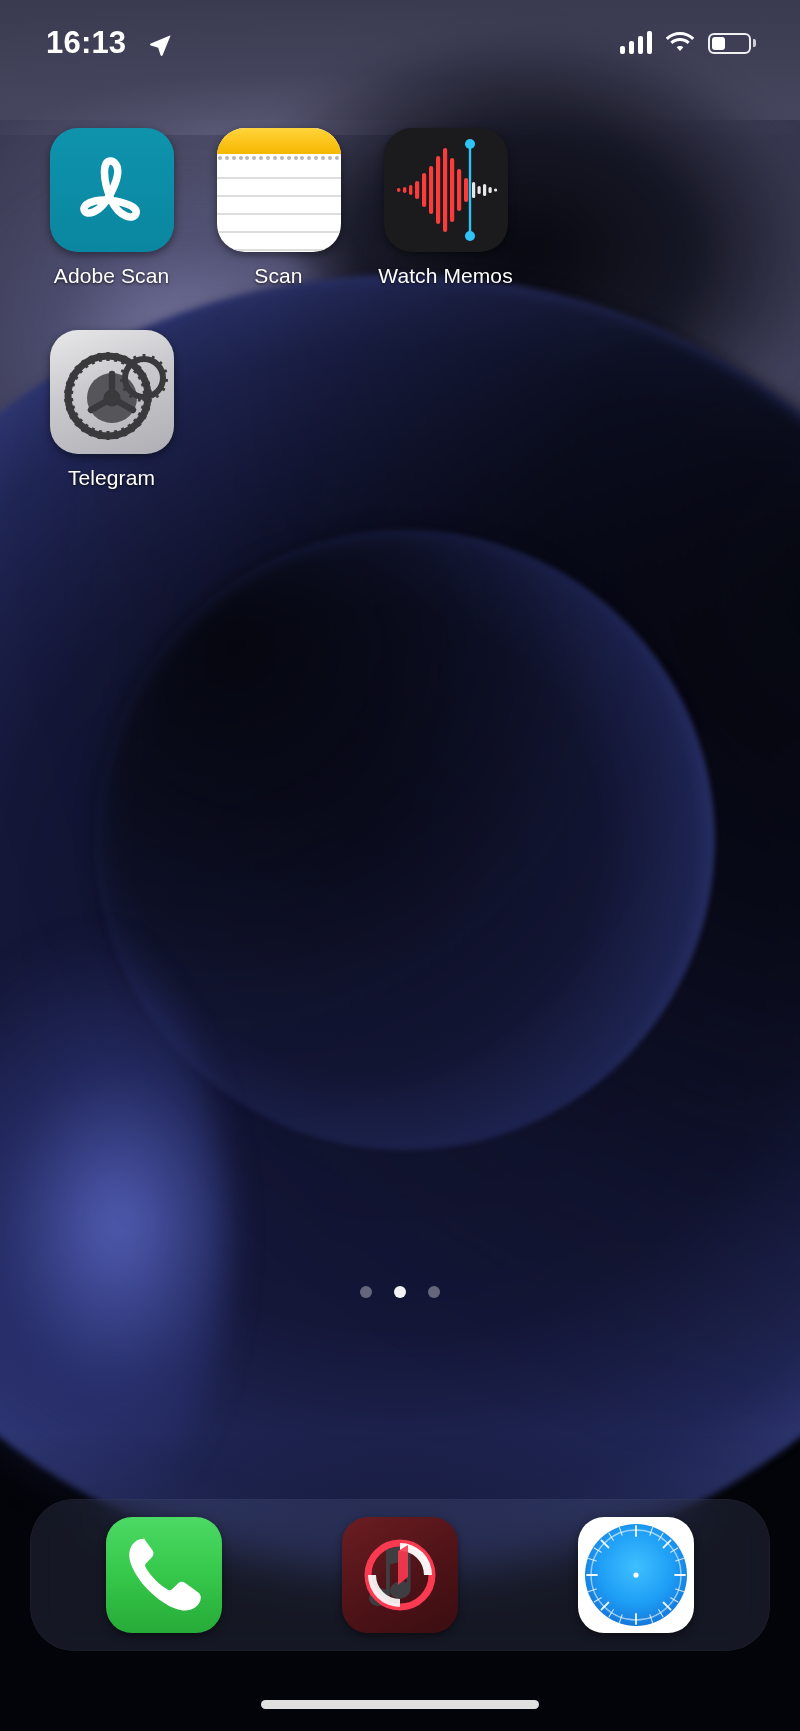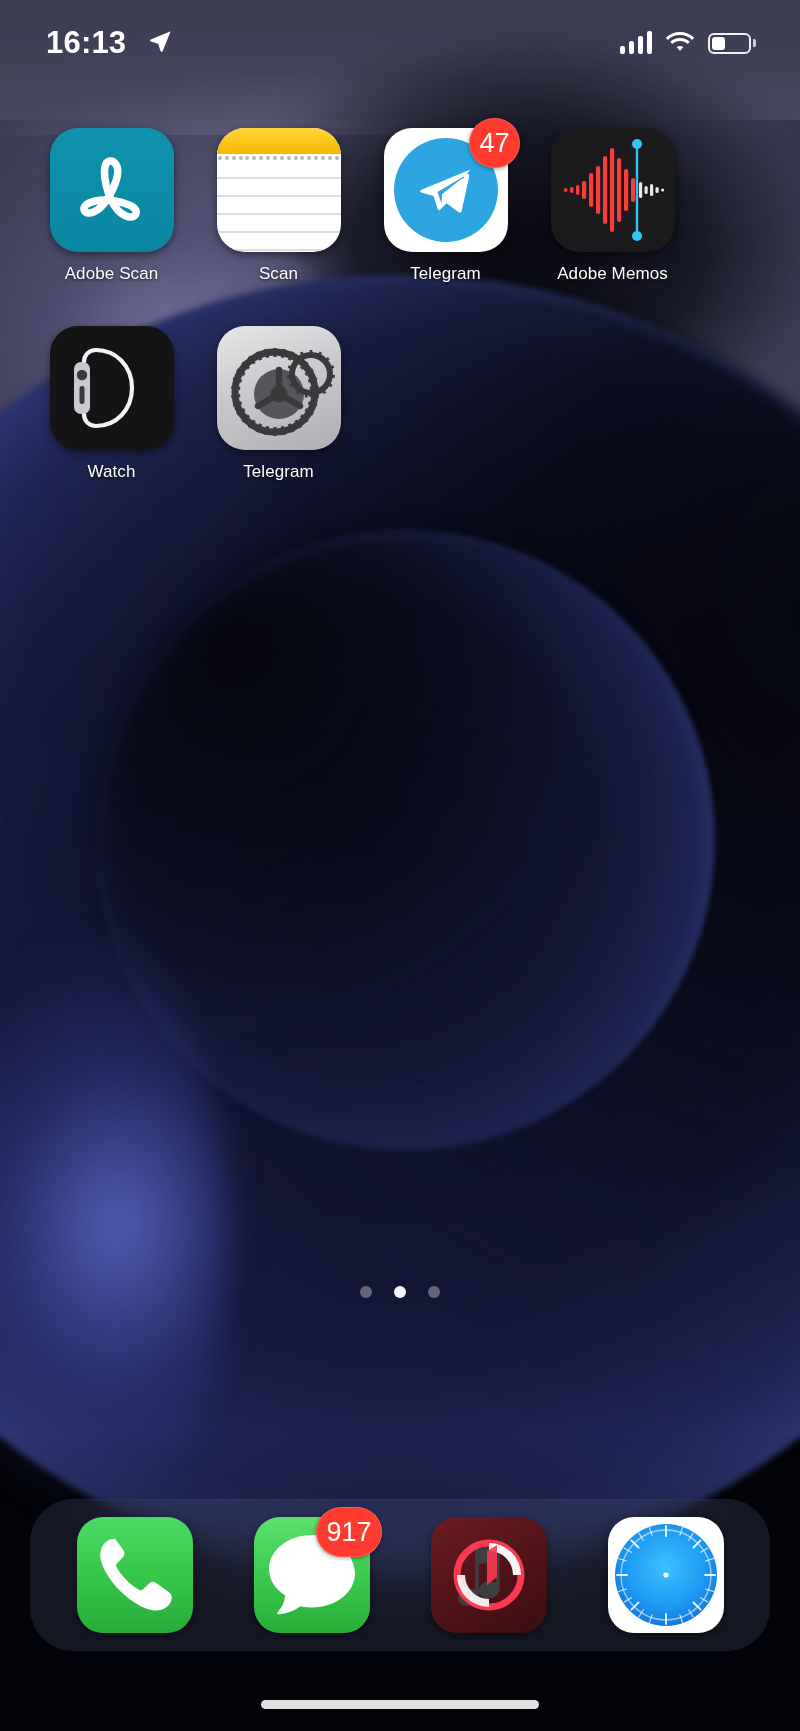--- a/index.html
+++ b/index.html
@@ -107,21 +107,21 @@
     left:0; bottom:0; width:800px; height:300px;
     background:linear-gradient(180deg, rgba(3,4,9,0) 0%, rgba(3,4,9,0.55) 55%, rgba(3,4,9,0.92) 100%);
   }
 
   
   #statusbar {
     position:absolute; left:0; top:0; width:800px; height:86px;
     display:flex; align-items:center; justify-content:space-between;
     padding:0 44px 0 46px; z-index:40;
   }
-  .sb-left { display:flex; align-items:center; gap:22px; }
+  .sb-left { display:flex; align-items:flex-end; gap:22px; }
   .sb-time {
     color:#fff; font-size:31px; font-weight:600; letter-spacing:0.2px;
     font-family:"Liberation Sans", sans-serif;
   }
   .sb-right { display:flex; align-items:center; gap:14px; }
 
   
   .sig { display:flex; align-items:flex-end; gap:3.5px; height:22px; }
   .sig i { display:block; width:5.5px; background:#fff; border-radius:2px; }
   .sig i:nth-child(1){height:8px;}
@@ -147,21 +147,21 @@
   .cell {
     width:167px; display:flex; flex-direction:column; align-items:center;
   }
   .row + .row { margin-top:42px; }
 
   .icon {
     width:124px; height:124px; border-radius:28px; position:relative;
     overflow:hidden; box-shadow:0 3px 9px rgba(0,0,0,0.45);
   }
   .applabel {
-    margin-top:12px; color:#fff; font-size:17px; font-weight:400;
+    margin-top:12px; color:#fff; font-size:21px; font-weight:400;
     letter-spacing:0.1px; text-shadow:0 1px 3px rgba(0,0,0,0.75);
     white-space:nowrap;
   }
   .iconwrap { position:relative; }
 
   
   .badge {
     position:absolute; top:-10px; right:-12px; min-width:50px; height:50px;
     background:#ff3b30; border-radius:25px;
     display:flex; align-items:center; justify-content:center;
@@ -335,32 +335,20 @@
                   <line x1="0" y1="68" x2="124" y2="68"></line>
                   <line x1="0" y1="86" x2="124" y2="86"></line>
                 </g>
               </svg>
             </div>
           </div>
         </div>
         <div class="applabel">Scan</div>
       </div>
 
-      <div class="cell">
-        <div class="iconwrap">
-          <div class="icon ic-tg">
-            <svg width="124" height="124" viewBox="0 0 124 124">
-              <circle cx="62" cy="62" r="52" fill="#2ca5e0"></circle>
-              <path d="M86.5 41.5 38 61.5c-2.4 1-2.3 2.5.1 3.2l11.4 3.3 4.2 13.1c.5 1.4 1.4 1.6 2.4.6l6.5-6.4 11.7 8.8c1.7 1.2 3 .6 3.5-1.6l7.3-33.8c.5-2.4-.6-3.6-2.6-2.8zm-9.2 9.6L58.1 66l-.6 9.5-4-11.6 25.7-15.1c1.1-.6 1.8 0-.9 2.3z" fill="#ffffff"></path>
-            </svg>
-          </div>
-          <div class="badge">47</div>
-        </div>
-        <div class="applabel">Telegram</div>
-      </div>
 
       <div class="cell">
         <div class="iconwrap">
           <div class="icon ic-vm">
             <svg width="124" height="124" viewBox="0 0 124 124">
               <g fill="#fc3b3b">
                 <rect x="13" y="60" width="3.4" height="4" rx="1.7"></rect>
                 <rect x="19" y="59" width="3.4" height="6" rx="1.7"></rect>
                 <rect x="25" y="57" width="3.4" height="10" rx="1.7"></rect>
                 <rect x="31" y="53" width="4.2" height="18" rx="2.1"></rect>
@@ -378,41 +366,27 @@
                 <rect x="99" y="56" width="3.2" height="12" rx="1.6"></rect>
                 <rect x="104.5" y="59" width="3.2" height="6" rx="1.6"></rect>
                 <rect x="110" y="60.5" width="3.2" height="3" rx="1.5"></rect>
               </g>
               <line x1="86" y1="16" x2="86" y2="108" stroke="#2ec4f5" stroke-width="2.4"></line>
               <circle cx="86" cy="16" r="5" fill="#2ec4f5"></circle>
               <circle cx="86" cy="108" r="5" fill="#2ec4f5"></circle>
             </svg>
           </div>
         </div>
-        <div class="applabel">Adobe Memos</div>
+        <div class="applabel">Watch Memos</div>
       </div>
 
     </div>
 
     <div class="row">
 
-      <div class="cell">
-        <div class="iconwrap">
-          <div class="icon ic-watch">
-            <svg width="124" height="124" viewBox="0 0 124 124">
-              <path d="M46 24c20 0 36 16 36 38s-16 38-36 38" fill="none" stroke="#f2f2f4" stroke-width="4.2" stroke-linecap="round"></path>
-              <path d="M46 24c-7 0-12 5-12 12v52c0 7 5 12 12 12" fill="none" stroke="#f2f2f4" stroke-width="4.2" stroke-linecap="round"></path>
-              <rect x="24" y="36" width="16" height="52" rx="7" fill="#c9c9cf"></rect>
-              <circle cx="32" cy="49" r="5.2" fill="#3a3a3d"></circle>
-              <rect x="29.5" y="60" width="5" height="18" rx="2.5" fill="#3a3a3d"></rect>
-            </svg>
-          </div>
-        </div>
-        <div class="applabel">Watch</div>
-      </div>
 
       <div class="cell">
         <div class="iconwrap">
           <div class="icon ic-set">
             <svg width="124" height="124" viewBox="0 0 124 124">
               <defs>
                 <g id="teeth">
                   <rect x="-1.6" y="-44" width="3.2" height="9" fill="#3a3a3c"></rect>
                 </g>
               </defs>
@@ -533,28 +507,20 @@
   <div id="dock">
 
     <div class="dockcell">
       <div class="dockicon ic-phone">
         <svg width="116" height="116" viewBox="0 0 116 116">
           <path d="M36.5 22c-4 0-7.5 2-10 5.5-3.8 5.3-4.2 12-1.5 19.5 3 8.4 9.4 18.2 18 26.8 8.6 8.6 18.4 15 26.8 18 7.5 2.7 14.2 2.3 19.5-1.5 3.5-2.5 5.5-6 5.5-10 0-2-.8-3.5-2.5-4.8l-13-9.5c-2.5-1.8-5.2-1.6-7.3.4l-6 5.8c-1.2 1.2-2.6 1.3-4 .5-4.2-2.4-8.6-5.8-12.6-9.8-4-4-7.4-8.4-9.8-12.6-.8-1.4-.7-2.8.5-4l5.8-6c2-2.1 2.2-4.8.4-7.3l-9.5-13C40 22.8 38.5 22 36.5 22z" fill="#ffffff"></path>
         </svg>
       </div>
     </div>
 
-    <div class="dockcell">
-      <div class="dockicon ic-msg">
-        <svg width="116" height="116" viewBox="0 0 116 116">
-          <path d="M58 18c-23.7 0-43 15.2-43 34 0 10.7 6.3 20.3 16.2 26.5 -.6 6.3-3.2 12-7.3 16.2 -1 1-.4 2.7 1 2.6 8.6-.6 16-3.9 21.5-8 3.7.8 7.6 1.2 11.6 1.2 23.7 0 43-15.2 43-34S81.7 18 58 18z" fill="#ffffff"></path>
-        </svg>
-      </div>
-      <div class="badge">917</div>
-    </div>
 
     <div class="dockcell">
       <div class="dockicon ic-music">
         <svg width="116" height="116" viewBox="0 0 116 116">
           <g fill="#3e3e42">
             <path d="M69 26 44 32.5v40.5c-2.4-1.4-5.5-1.9-8.6-1.1 -5.6 1.5-9.2 6.4-8 11 1.2 4.6 6.6 7.1 12.2 5.6 4.9-1.3 8.3-5.3 8.2-9.4V47.5l17-4.4v22.6c-2.4-1.4-5.5-1.9-8.6-1.1 -5.6 1.5-9.2 6.4-8 11 1.2 4.6 6.6 7.1 12.2 5.6 4.9-1.3 8.3-5.3 8.2-9.4V26z"></path>
           </g>
           <circle cx="58" cy="58" r="32" fill="none" stroke="#fa3a50" stroke-width="7"></circle>
           <path d="M26 58a32 32 0 0 1 64 0 32 32 0 0 1-64 0z" fill="none"></path>
           <g clip-path="none">

